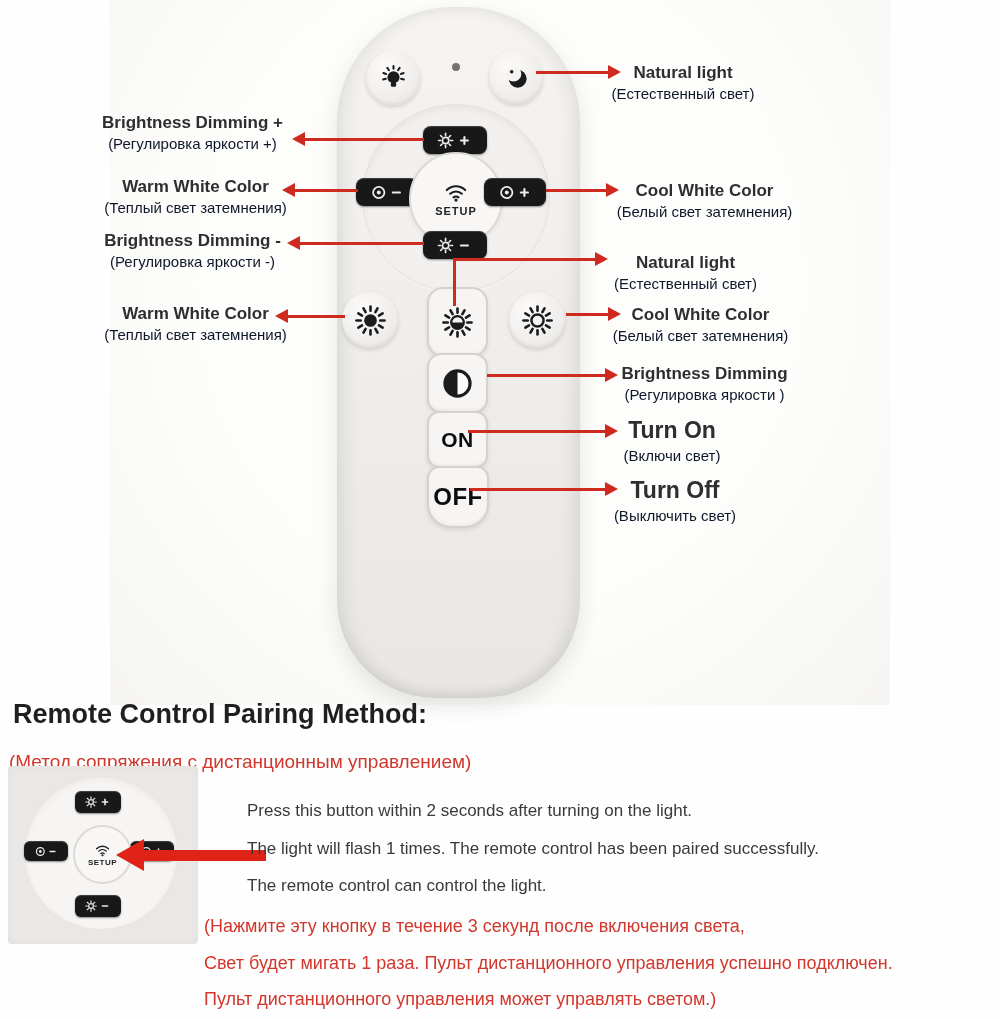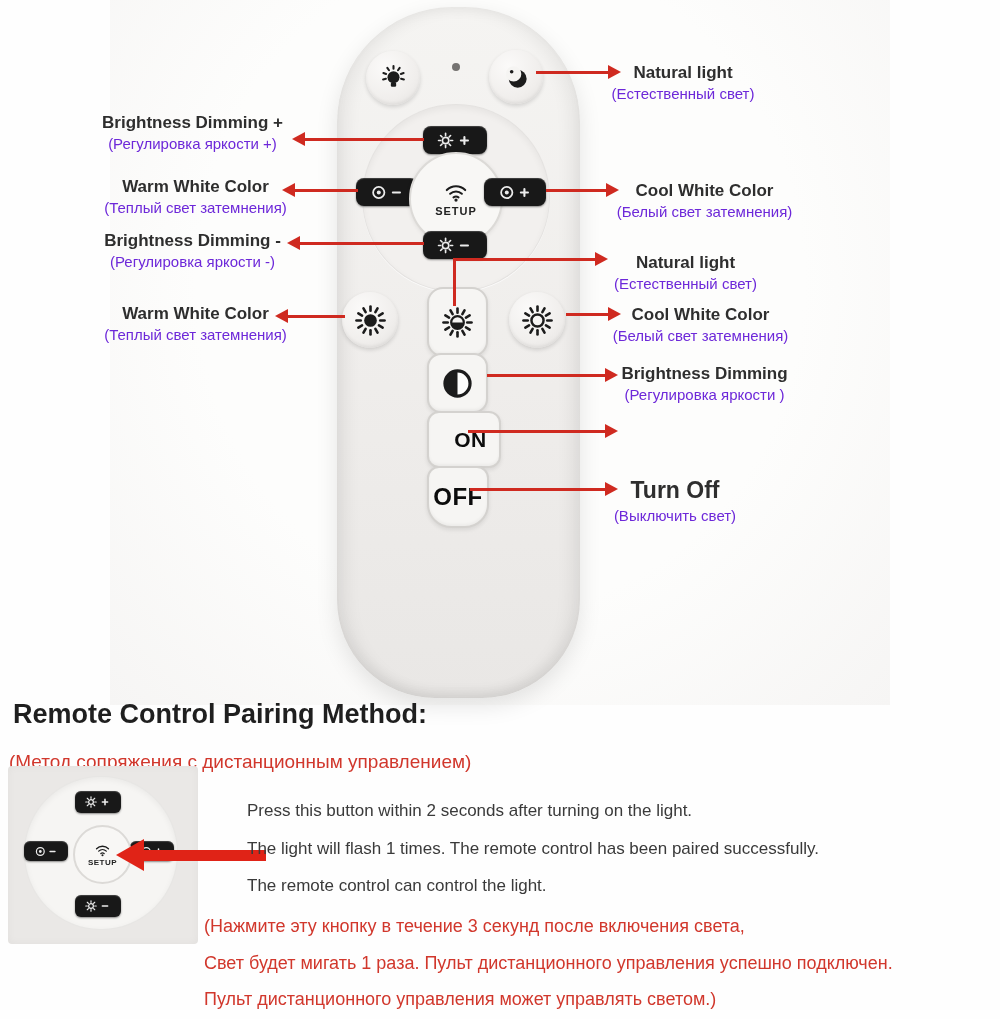--- a/index.html
+++ b/index.html
@@ -28,21 +28,21 @@
          display:flex;flex-direction:column;align-items:center;justify-content:center;gap:2px;}
   .setup-txt{font-size:11px;font-weight:700;letter-spacing:1px;color:#222;}
   .sqbtn{position:absolute;background:#f6f5f3;border:2px solid #d4d2cf;
          box-shadow:0 2px 4px rgba(0,0,0,.09),inset 0 -2px 3px rgba(0,0,0,.04);
          display:flex;align-items:center;justify-content:center;}
   .onoff{font-weight:800;color:#0c0c0c;letter-spacing:.5px;}
   .led{position:absolute;left:452px;top:63px;width:8px;height:8px;border-radius:50%;background:#757371;}
   
   .lbl{position:absolute;text-align:center;line-height:1.25;}
   .lbl .en{font-size:17px;font-weight:600;color:#2e2e2e;}
-  .lbl .ru{font-size:15px;font-weight:400;color:#6d28d9;margin-top:2px;}
+  .lbl .ru{font-size:15px;font-weight:400;color:#0f172a;margin-top:2px;}
   .lbl.big .en{font-size:23px;}
   
   .arr{position:absolute;height:3px;background:#cf2a20;}
   .arr.hl::before{content:"";position:absolute;left:-13px;top:-6px;width:0;height:0;
       border-right:13px solid #cf2a20;border-top:7px solid transparent;border-bottom:7px solid transparent;}
   .arr.hr::after{content:"";position:absolute;right:-13px;top:-6px;width:0;height:0;
       border-left:13px solid #cf2a20;border-top:7px solid transparent;border-bottom:7px solid transparent;}
   .varr{position:absolute;width:3px;background:#cf2a20;}
   
   .pair-title{position:absolute;left:13px;top:699px;font-size:27px;font-weight:600;color:#1f1f1f;}
@@ -255,21 +255,21 @@
     <svg class="icon" width="33" height="33">
         <use href="#i-sun-outline"></use>
       </svg>
   </div>
 
   <div class="sqbtn" style="left:427px;top:353px;width:57px;height:56px;border-radius:14px;">
     <svg class="icon" width="35" height="35">
         <use href="#i-halfcircle"></use>
       </svg>
   </div>
-  <div class="sqbtn" style="left:427px;top:411px;width:57px;height:53px;border-radius:12px;padding-left:13px;">
+  <div class="sqbtn" style="left:427px;top:411px;width:57px;height:53px;border-radius:12px;">
     <span class="onoff" style="font-size:21px;">ON</span>
   </div>
   <div class="sqbtn" style="left:427px;top:466px;width:58px;height:58px;border-radius:12px 12px 24px 24px;">
     <span class="onoff" style="font-size:24px;">OFF</span>
   </div>
 
   <div class="lbl" style="left:85px;top:112px;width:215px;">
     <div class="en">Brightness Dimming +</div>
     <div class="ru">(Регулировка яркости +)</div>
   </div>
@@ -298,20 +298,24 @@
     <div class="en">Natural light</div>
     <div class="ru">(Естественный свет)</div>
   </div>
   <div class="lbl" style="left:588px;top:304px;width:225px;">
     <div class="en">Cool White Color</div>
     <div class="ru">(Белый свет затемнения)</div>
   </div>
   <div class="lbl" style="left:592px;top:363px;width:225px;">
     <div class="en">Brightness Dimming</div>
     <div class="ru">(Регулировка яркости )</div>
+  </div>
+  <div class="lbl big" style="left:592px;top:416px;width:160px;">
+    <div class="en">Turn On</div>
+    <div class="ru">(Включи свет)</div>
   </div>
   <div class="lbl big" style="left:590px;top:476px;width:170px;">
     <div class="en">Turn Off</div>
     <div class="ru">(Выключить свет)</div>
   </div>
 
   <div class="arr hl" style="left:305px;top:138px;width:119px;"></div>
   <div class="arr hl" style="left:295px;top:189px;width:63px;"></div>
   <div class="arr hl" style="left:300px;top:242px;width:124px;"></div>
   <div class="arr hl" style="left:288px;top:315px;width:57px;"></div>

